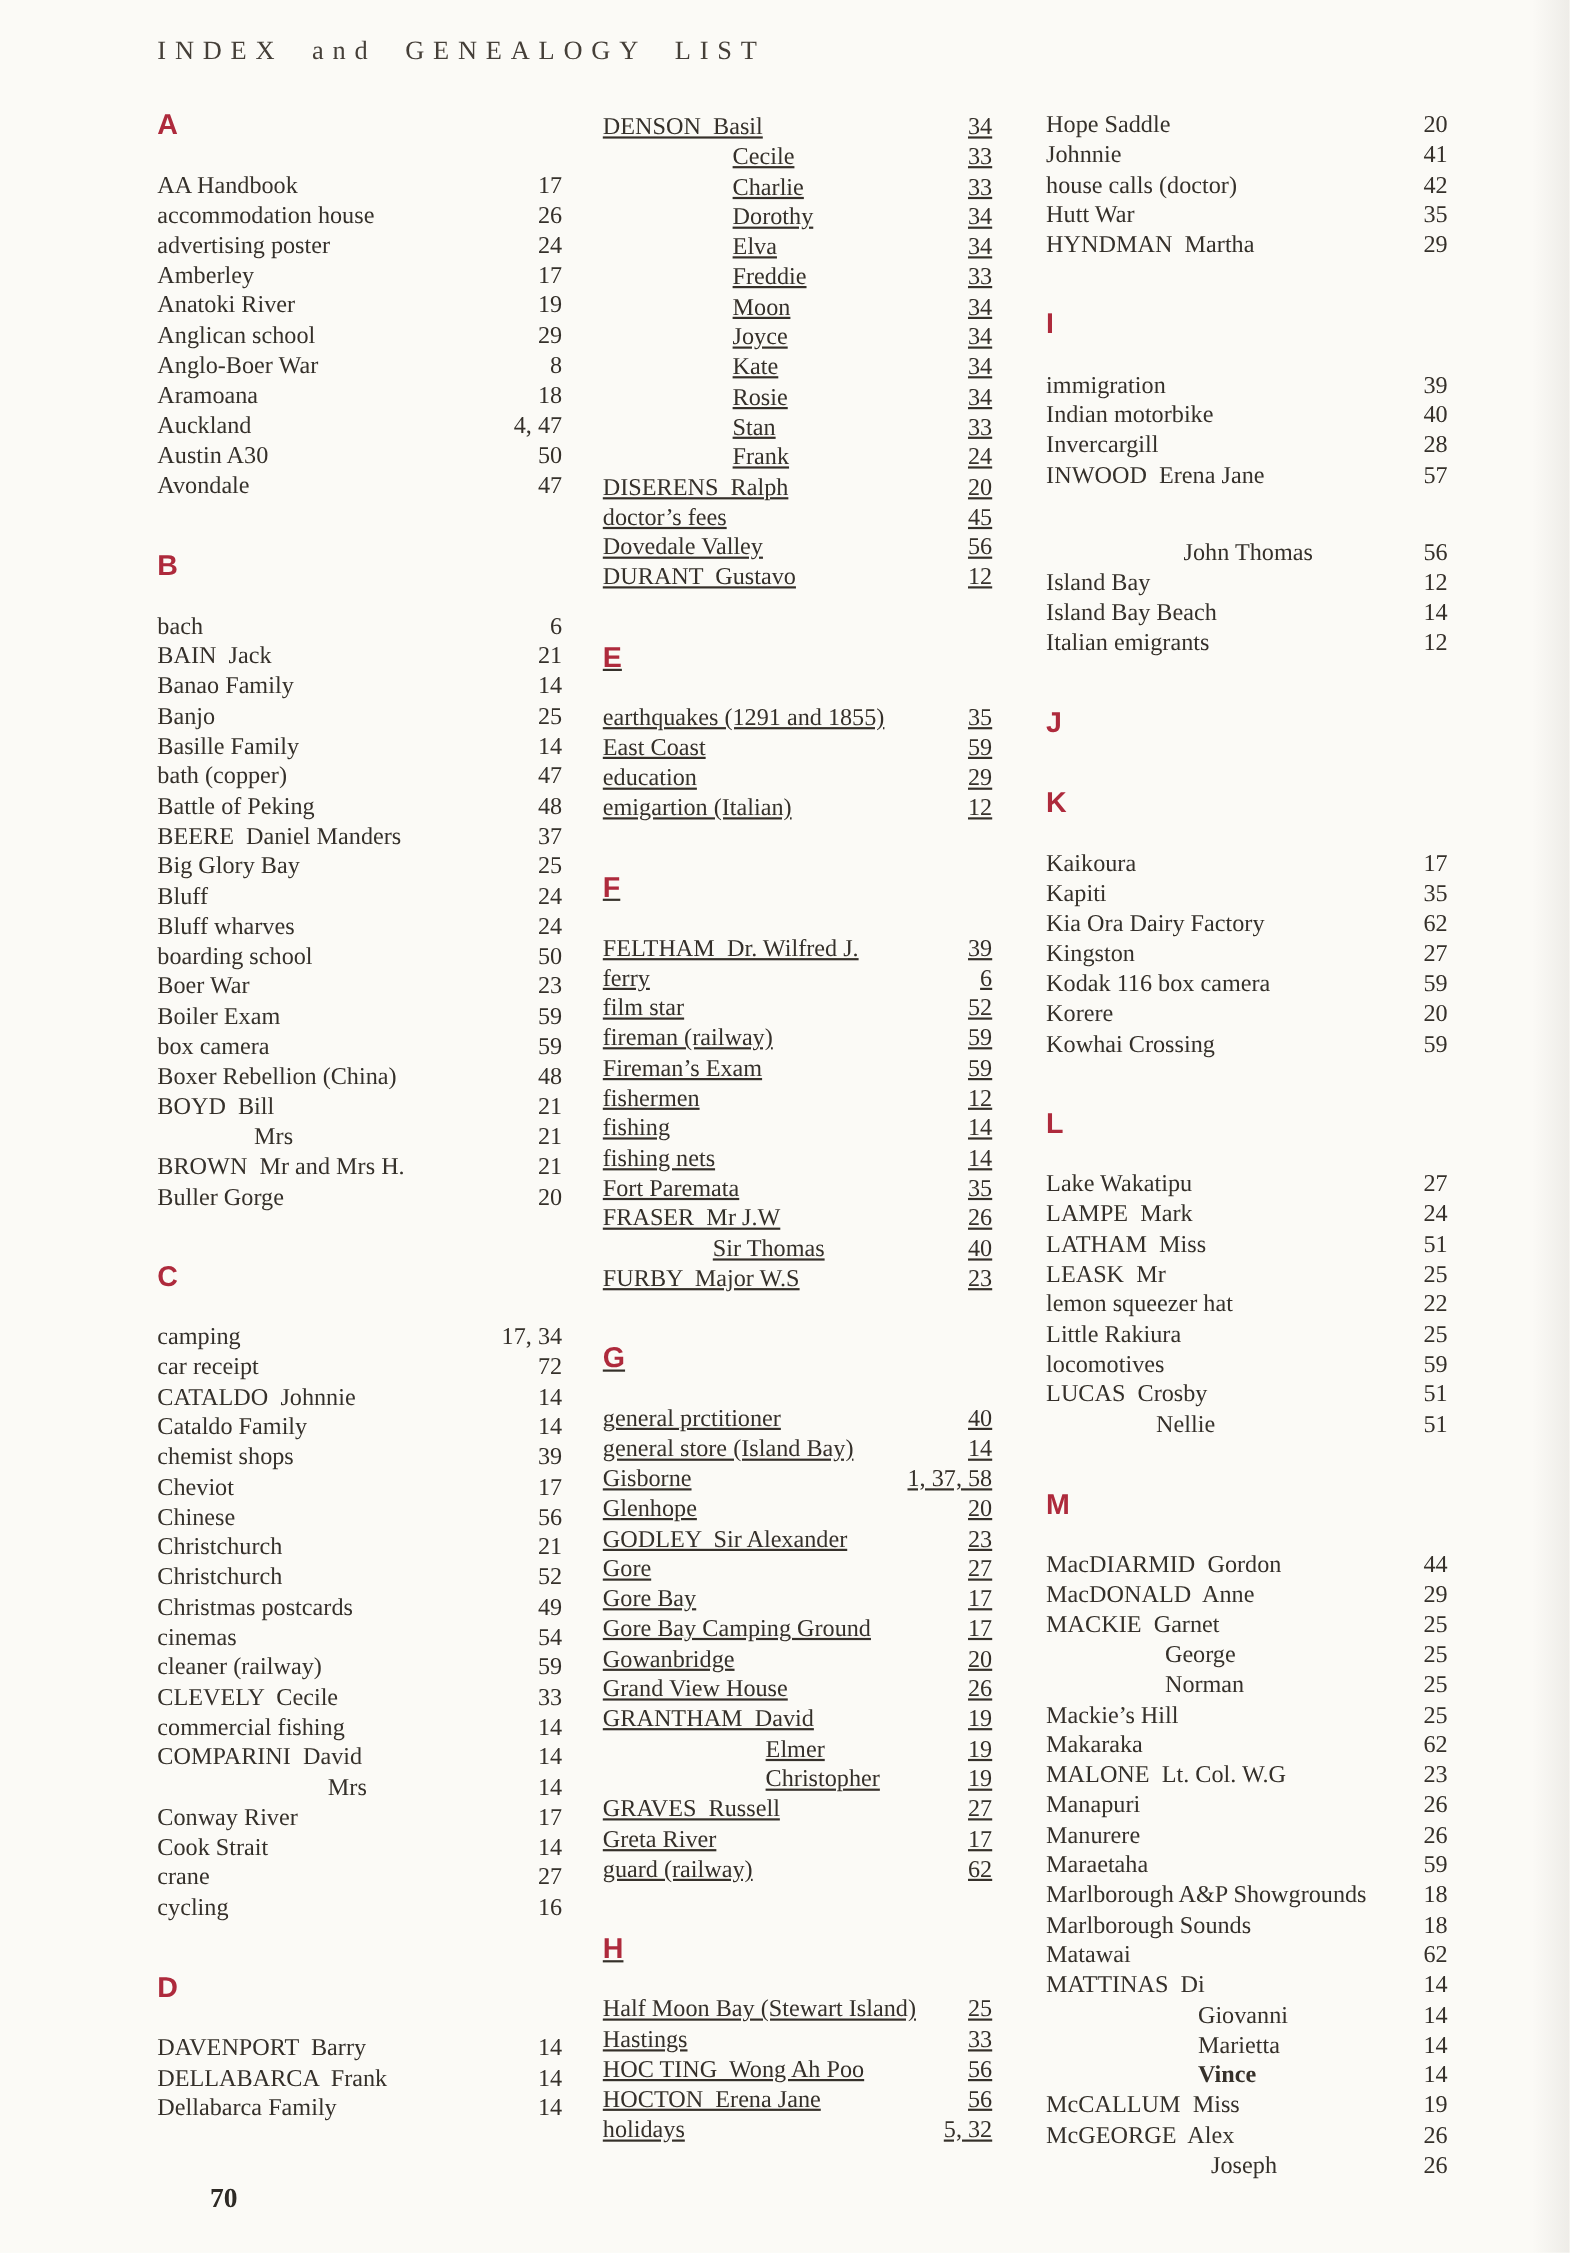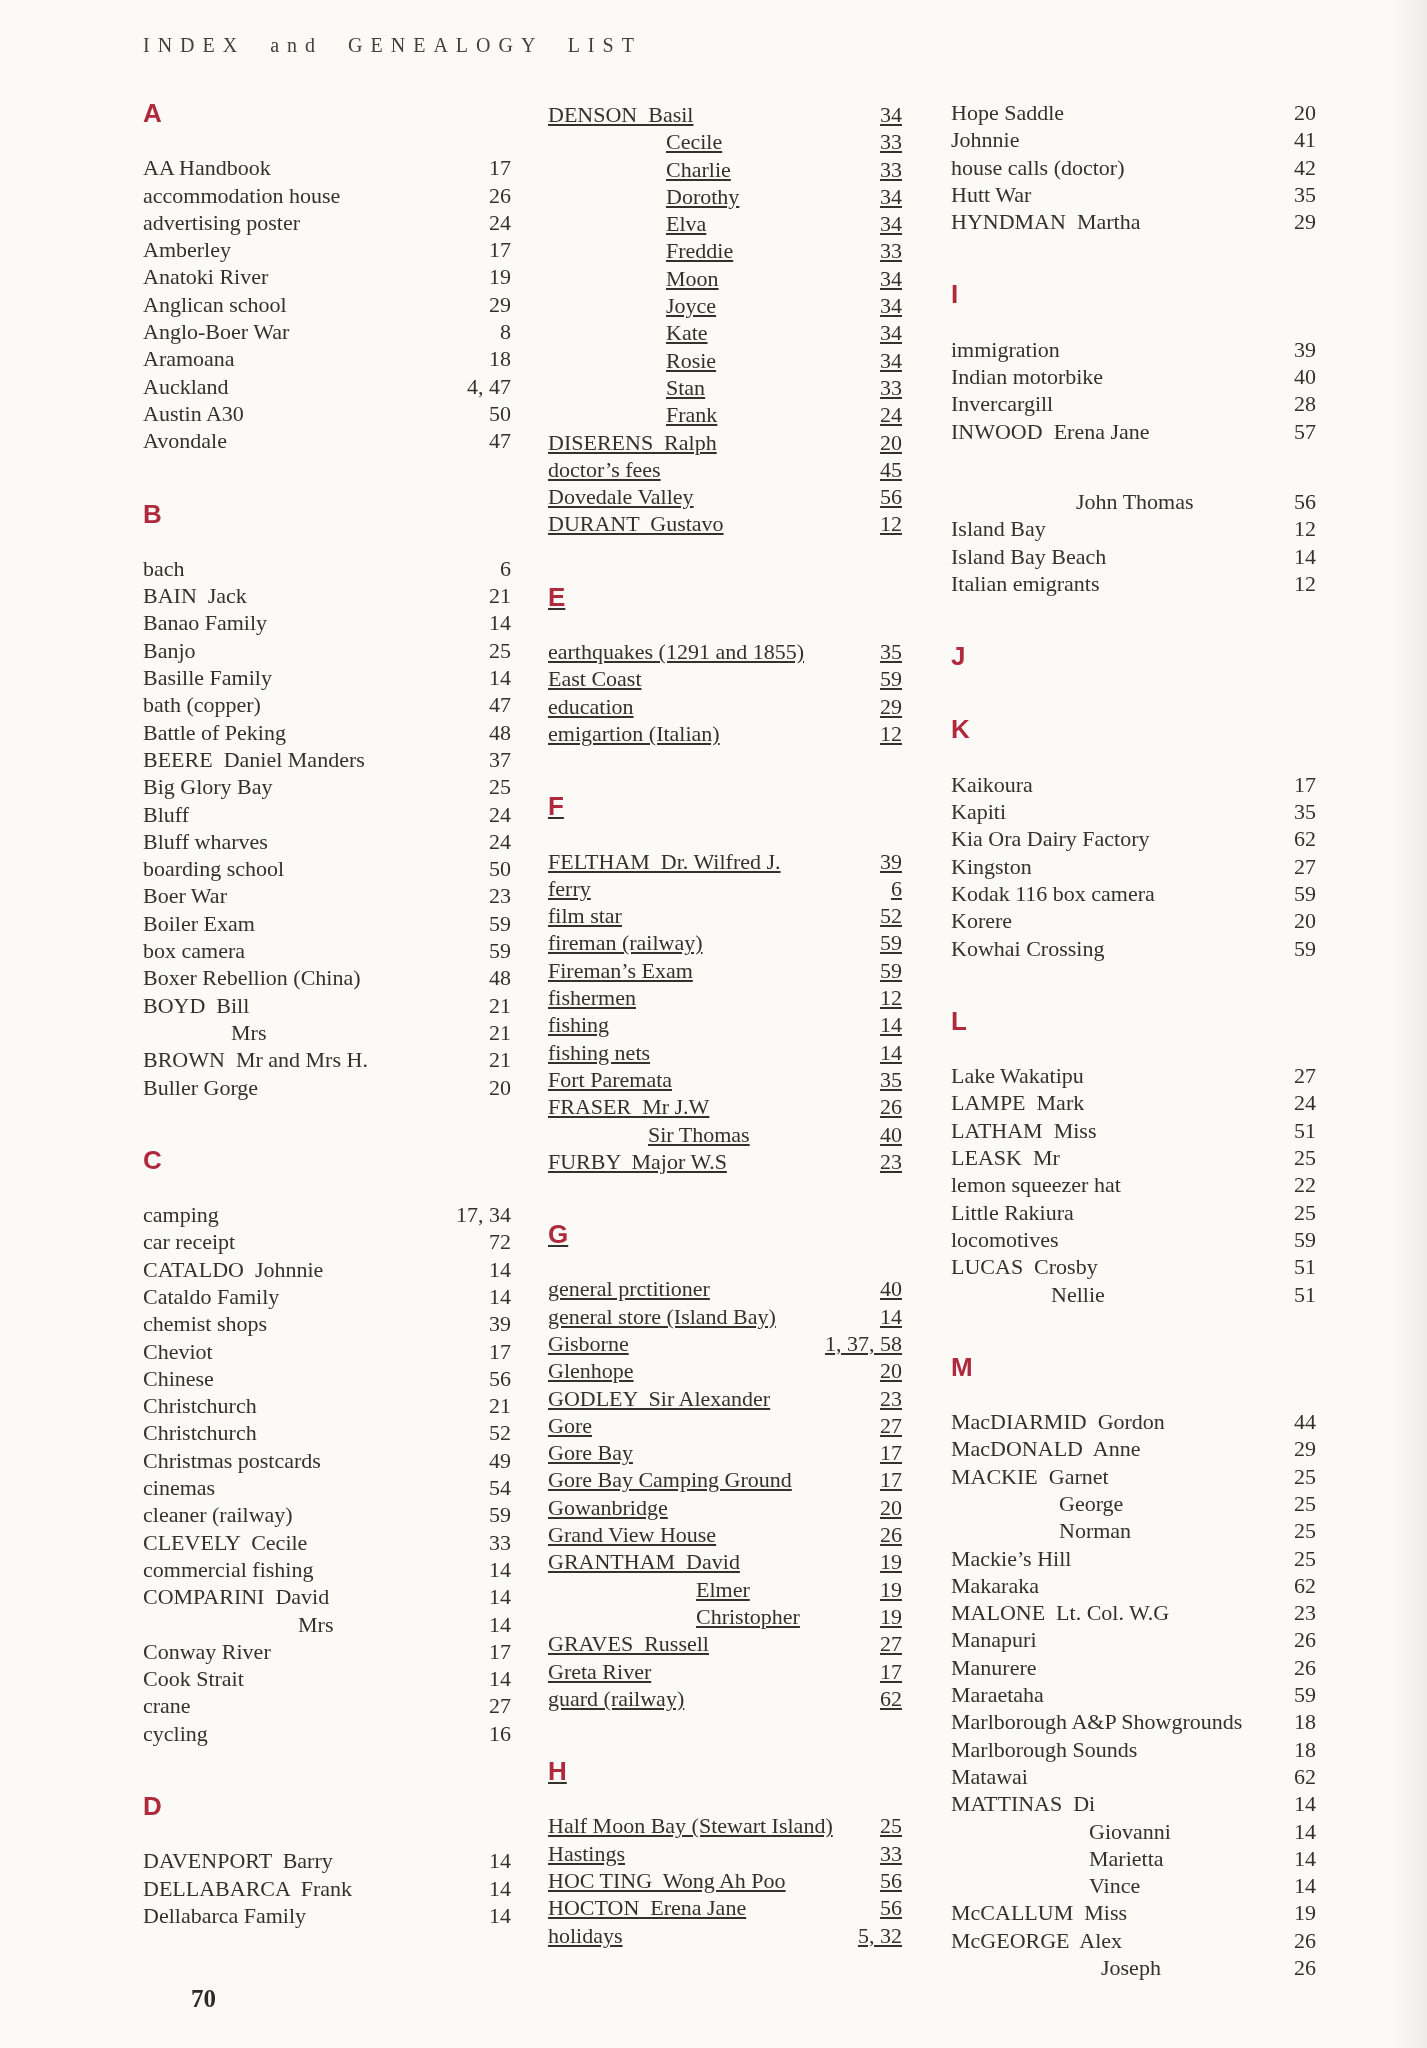--- a/index.html
+++ b/index.html
@@ -14,21 +14,21 @@
   }
   .page-edge {
     position: absolute;
     top: 0; right: 0; width: 34px; height: 100%;
     background: linear-gradient(to right, rgba(60,50,40,0), rgba(60,50,40,0.07));
     pointer-events: none;
   }
   .header {
     position: absolute;
     left: 143px; top: 34px;
-    font-size: 20px;
+    font-size: 24px;
     letter-spacing: 8px;
     word-spacing: 12px;
     color: #453f38;
     font-family: Liberation Serif, serif;
   }
   .footer {
     position: absolute;
     left: 143px; top: 1985px;
     font-size: 25px;
     font-weight: bold;
@@ -691,21 +691,21 @@
       </div>
       <div class="row">
         <span class="label" style="padding-left: 138px;">Giovanni</span>
         <span class="pages">14</span>
       </div>
       <div class="row">
         <span class="label" style="padding-left: 138px;">Marietta</span>
         <span class="pages">14</span>
       </div>
       <div class="row">
-        <span class="label" style="padding-left: 138px;">Vince</span>
+        <span class="label" style="padding-left: 138px; font-weight: bold;">Vince</span>
         <span class="pages">14</span>
       </div>
       <div class="row">
         <span class="label">McCALLUM  Miss</span>
         <span class="pages">19</span>
       </div>
       <div class="row">
         <span class="label">McGEORGE  Alex</span>
         <span class="pages">26</span>
       </div>

